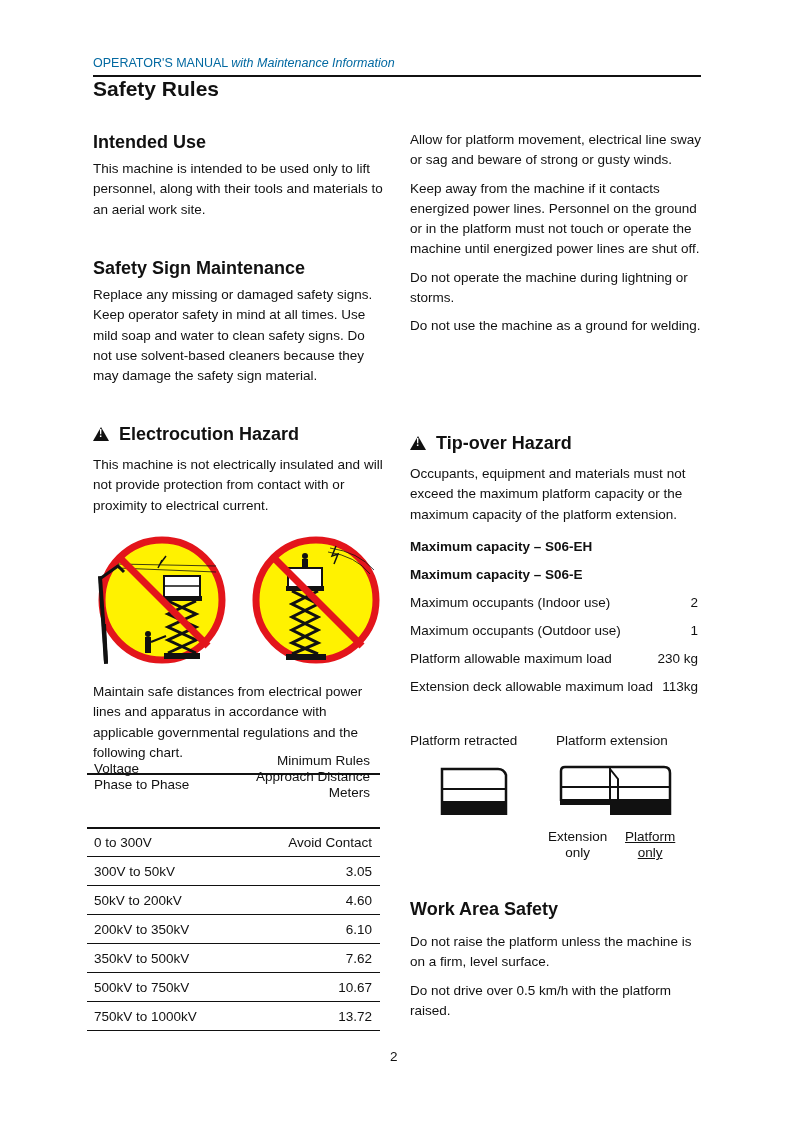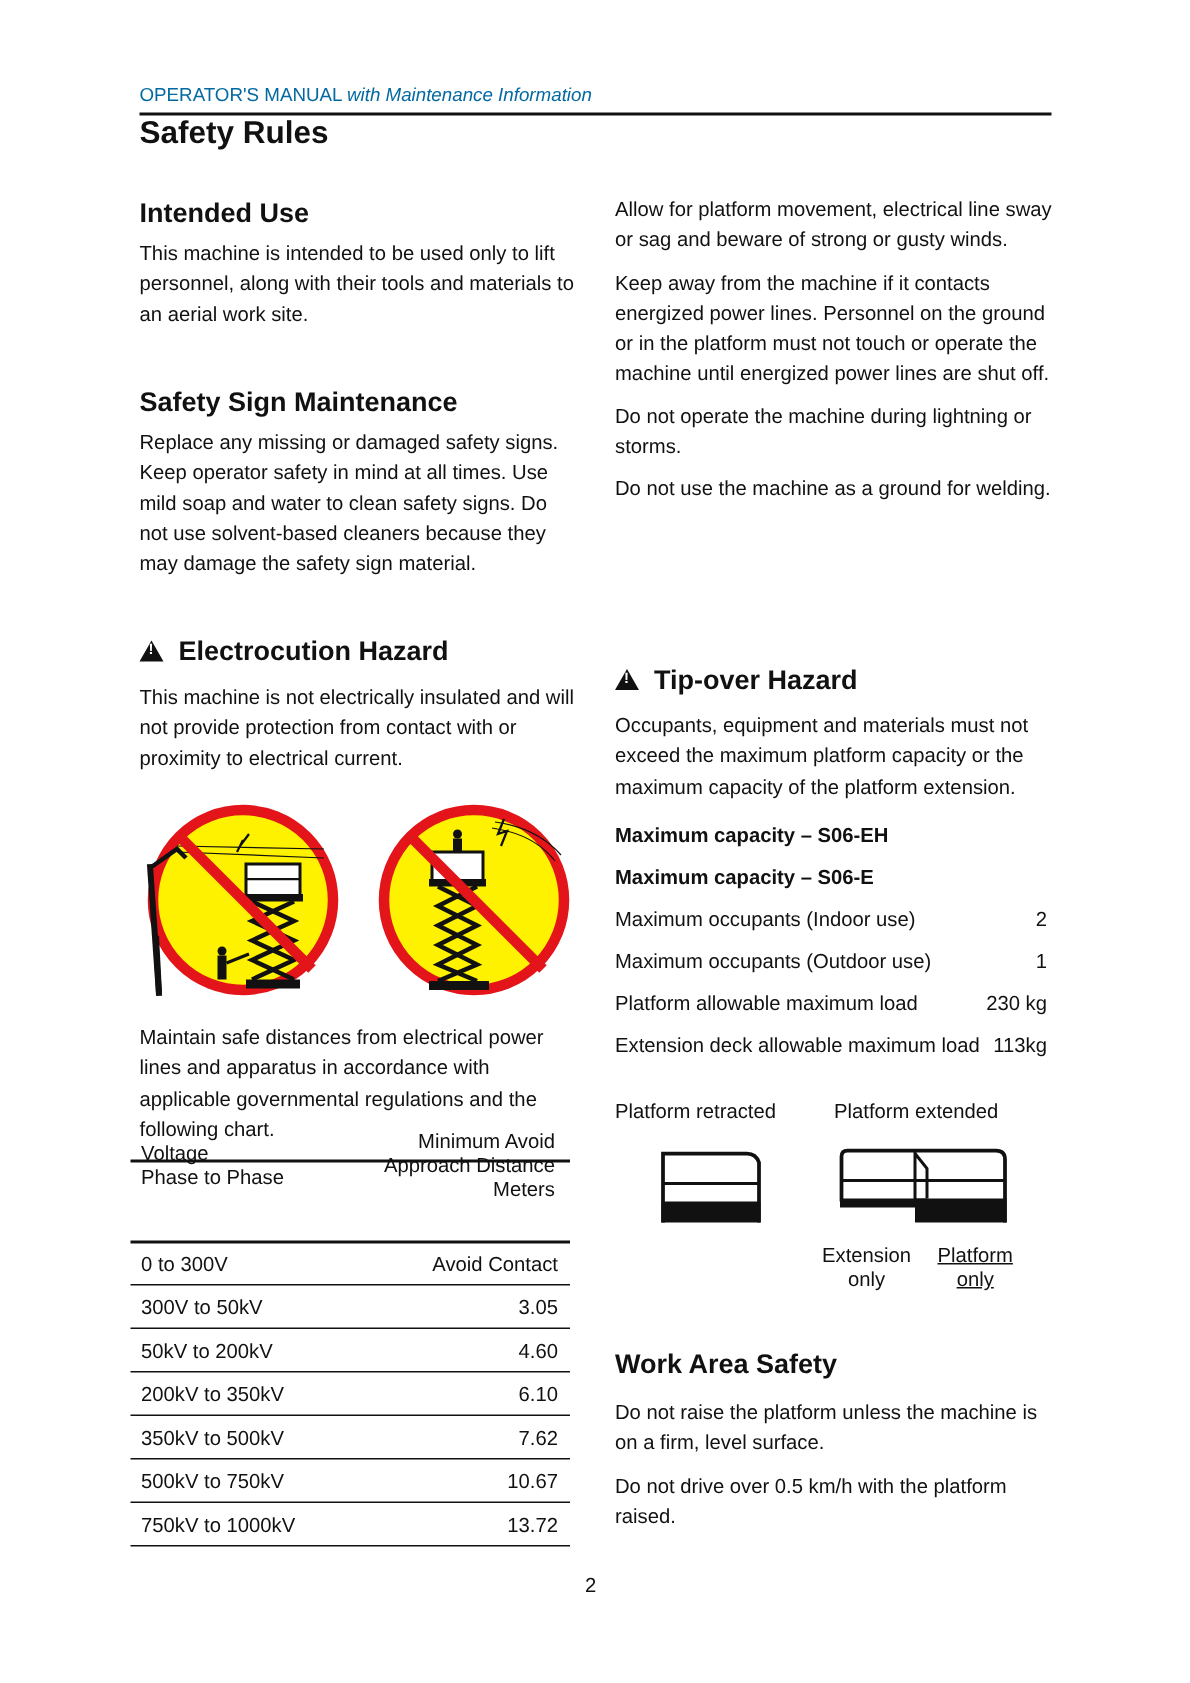--- a/index.html
+++ b/index.html
@@ -84,21 +84,21 @@
 
 <p class="abs col-l body" style="top:682px;">Maintain safe distances from electrical power lines and apparatus in accordance with applicable governmental regulations and the following chart.</p>
 
 <div class="abs" style="left:87px; top:773px; width:293px; height:1.5px; background:#111;"></div>
 <div class="abs" style="left:87px; top:751px; width:293px; height:52px; font-size:13.5px;">
   <div class="abs" style="left:7px; top:10px; line-height:16px;">
     <div>Voltage</div>
     <div>Phase to Phase</div>
   </div>
   <div class="abs" style="right:10px; top:2px; text-align:right; line-height:16px;">
-    <div>Minimum Avoid</div>
+    <div>Minimum Rules</div>
     <div>Approach Distance</div>
     <div>Meters</div>
   </div>
 </div>
 <div class="abs" style="left:87px; top:827px; width:293px; height:1.5px; background:#111;"></div>
 <table class="abs vt" style="left:87px; top:828px; width:293px;">
   <tbody id="vt-body">
       <tr>
         <td style="padding-left: 7px;">0 to 300V</td>
         <td class="r">Avoid Contact</td>
@@ -130,21 +130,21 @@
     </tbody>
 </table>
 
 <div class="abs col-r body" style="top:130px;">
   <p>Allow for platform movement, electrical line sway or sag and beware of strong or gusty winds.</p>
   <p style="margin-top:8px;">Keep away from the machine if it contacts energized power lines. Personnel on the ground or in the platform must not touch or operate the machine until energized power lines are shut off.</p>
   <p style="margin-top:8px;">Do not operate the machine during lightning or storms.</p>
   <p style="margin-top:8px;">Do not use the machine as a ground for welding.</p>
 </div>
 
-<div class="abs col-r" style="top:443px;">
+<div class="abs col-r" style="top:433px;">
   <h2>
     <span class="warn"></span><span>Tip-over Hazard</span>
   </h2>
   <p class="body" style="margin-top:10px;">Occupants, equipment and materials must not exceed the maximum platform capacity or the maximum capacity of the platform extension.</p>
   <div class="bold" style="margin-top:8px; line-height:28px;">Maximum capacity – S06-EH</div>
   <div class="bold" style="line-height:28px;">Maximum capacity – S06-E</div>
   <div id="spec-list">
       <div class="spec-row">
         <span>Maximum occupants (Indoor use)</span>
         <span>2</span>
@@ -158,21 +158,21 @@
         <span>230 kg</span>
       </div>
       <div class="spec-row">
         <span>Extension deck allowable maximum load</span>
         <span>113kg</span>
       </div>
     </div>
 </div>
 
 <div class="abs" style="left:410px; top:733px; font-size:13.5px;">Platform retracted</div>
-<div class="abs" style="left:556px; top:733px; font-size:13.5px;">Platform extended</div>
+<div class="abs" style="left:556px; top:733px; font-size:13.5px;">Platform extension</div>
 <svg class="abs" style="left:440px; top:765px;" width="240" height="52" viewBox="0 0 240 52">
   <g>
     <path d="M2 50 L2 4 L58 4 Q64 4 66 10 L66 50" stroke="#111" stroke-width="2.5" fill="none"></path>
     <line x1="2" y1="24" x2="66" y2="24" stroke="#111" stroke-width="2"></line>
     <rect x="1" y="36" width="66" height="14" fill="#111"></rect>
   </g>
   <g>
     <path d="M121 36 L121 6 Q121 2 125 2 L224 2 Q230 2 230 8 L230 50" stroke="#111" stroke-width="2.5" fill="none"></path>
     <path d="M170 2 L170 36 M170 4 L178 14 L178 34" stroke="#111" stroke-width="2" fill="none"></path>
     <line x1="121" y1="22" x2="230" y2="22" stroke="#111" stroke-width="2"></line>

